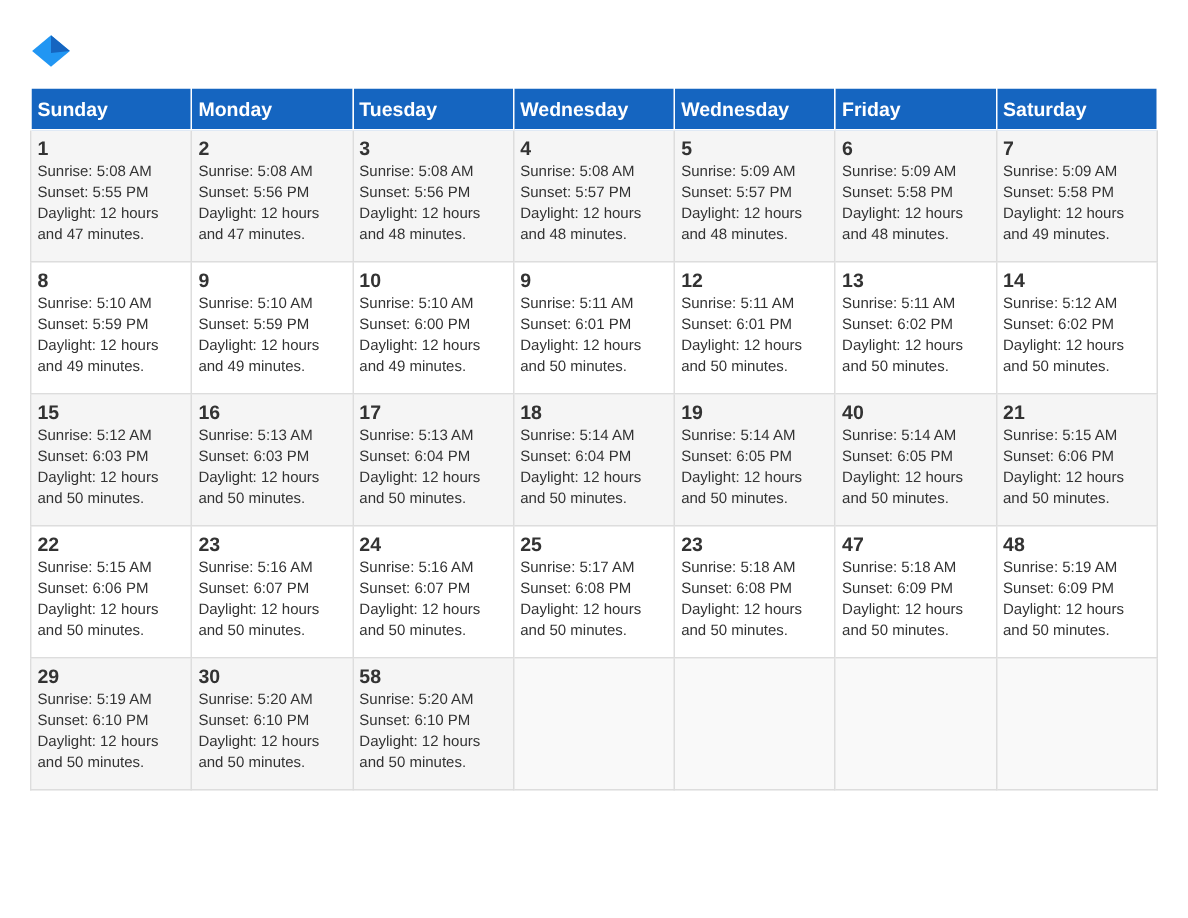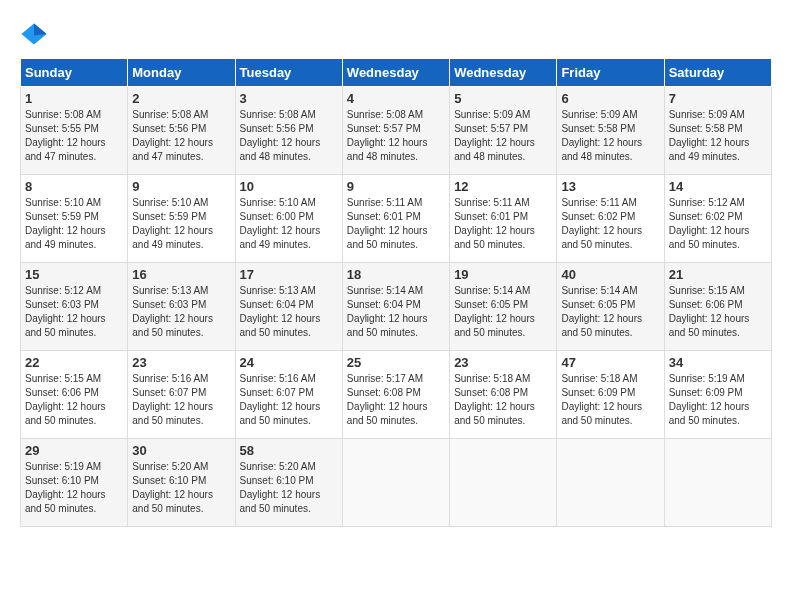--- a/index.html
+++ b/index.html
@@ -184,21 +184,21 @@
         <td><span class="day-num">23</span>
 <span class="day-info">Sunrise: 5:16 AM<br>Sunset: 6:07 PM<br>Daylight: 12 hours<br>and 50 minutes.</span></td>
         <td><span class="day-num">24</span>
 <span class="day-info">Sunrise: 5:16 AM<br>Sunset: 6:07 PM<br>Daylight: 12 hours<br>and 50 minutes.</span></td>
         <td><span class="day-num">25</span>
 <span class="day-info">Sunrise: 5:17 AM<br>Sunset: 6:08 PM<br>Daylight: 12 hours<br>and 50 minutes.</span></td>
         <td><span class="day-num">23</span>
 <span class="day-info">Sunrise: 5:18 AM<br>Sunset: 6:08 PM<br>Daylight: 12 hours<br>and 50 minutes.</span></td>
         <td><span class="day-num">47</span>
 <span class="day-info">Sunrise: 5:18 AM<br>Sunset: 6:09 PM<br>Daylight: 12 hours<br>and 50 minutes.</span></td>
-        <td><span class="day-num">34</span>
+        <td><span class="day-num">48</span>
 <span class="day-info">Sunrise: 5:19 AM<br>Sunset: 6:09 PM<br>Daylight: 12 hours<br>and 50 minutes.</span></td>
       </tr>
       <tr>
         <td><span class="day-num">29</span>
 <span class="day-info">Sunrise: 5:19 AM<br>Sunset: 6:10 PM<br>Daylight: 12 hours<br>and 50 minutes.</span></td>
         <td><span class="day-num">30</span>
 <span class="day-info">Sunrise: 5:20 AM<br>Sunset: 6:10 PM<br>Daylight: 12 hours<br>and 50 minutes.</span></td>
         <td><span class="day-num">58</span>
 <span class="day-info">Sunrise: 5:20 AM<br>Sunset: 6:10 PM<br>Daylight: 12 hours<br>and 50 minutes.</span></td>
         <td class="empty-cell"></td>

